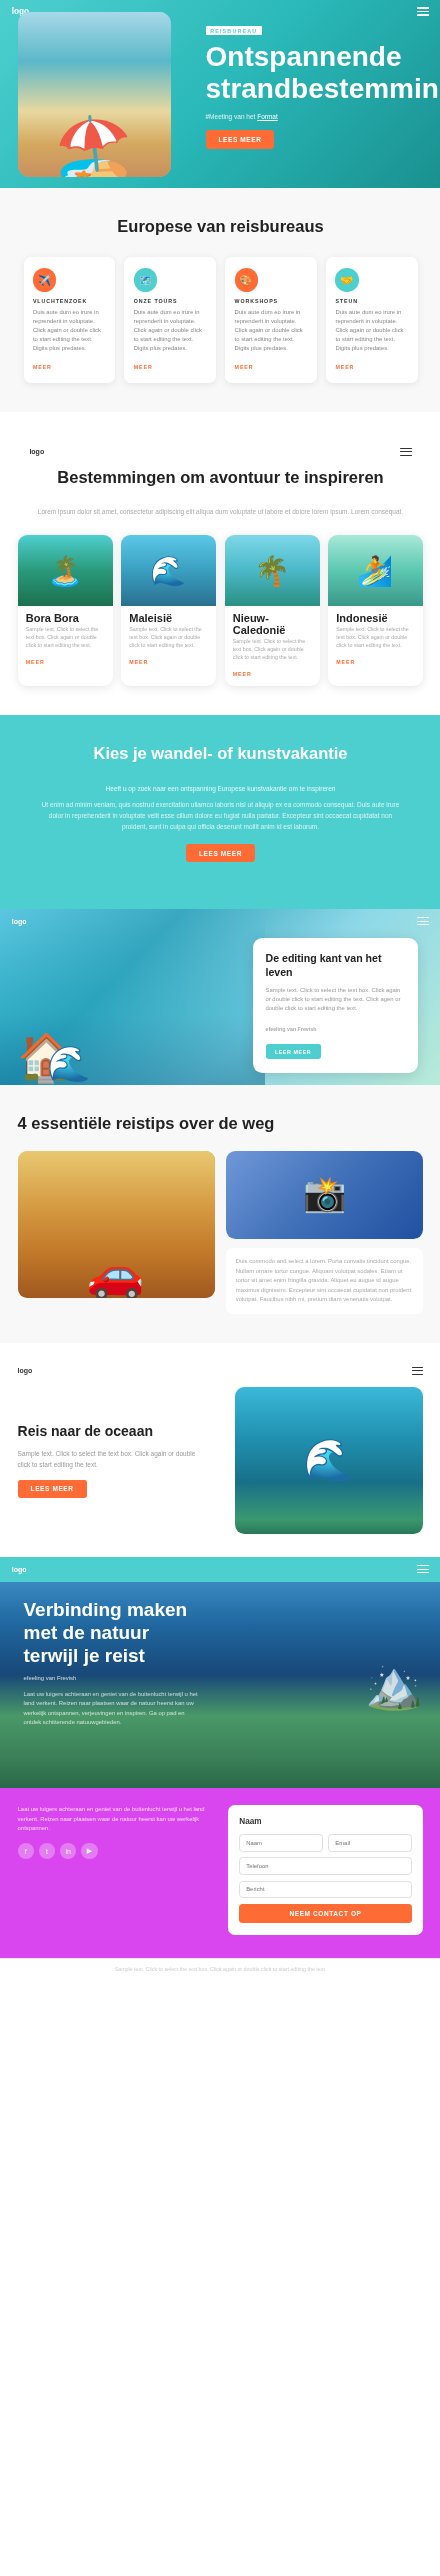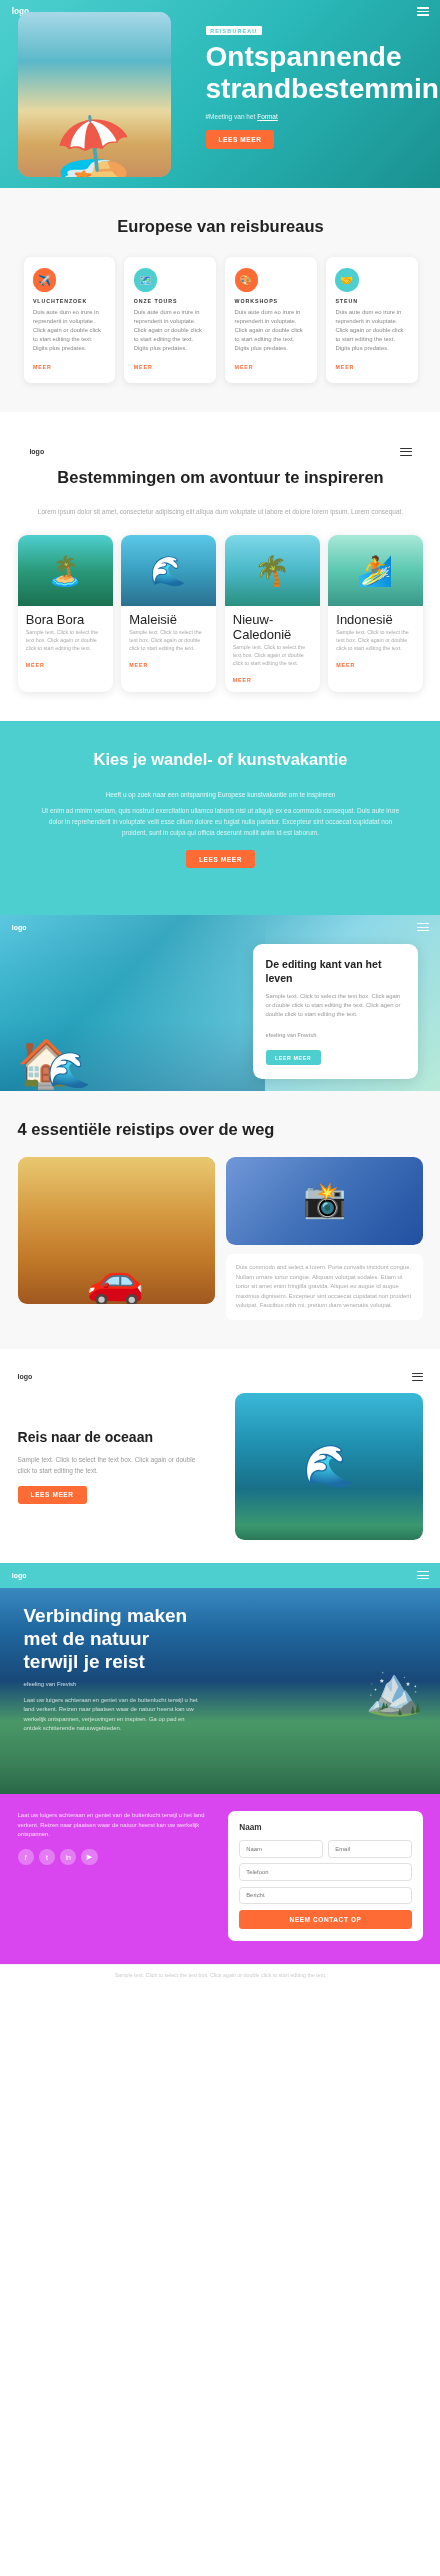--- a/index.html
+++ b/index.html
@@ -193,22 +193,22 @@
     }
     .dest-img-caledonje {
       background: linear-gradient(180deg, #7dd8e8 0%, #4ab8c8 50%, #2a9080 100%);
       height: 71px;
     }
     .dest-img-indonesie {
       background: linear-gradient(180deg, #a8e8d8 0%, #5cc8b0 50%, #3a9888 100%);
       height: 71px;
     }
     .dest-name {
-      font-size: 13px;
-      font-weight: 400;
+      font-size: 11px;
+      font-weight: 700;
       color: #222;
       padding: 5.9px 8.2px 2.4px;
     }
     .dest-desc {
       font-size: 5.3px;
       color: #aaa;
       padding: 0 8.2px;
       line-height: 1.5;
       margin-bottom: 4.7px;
     }

